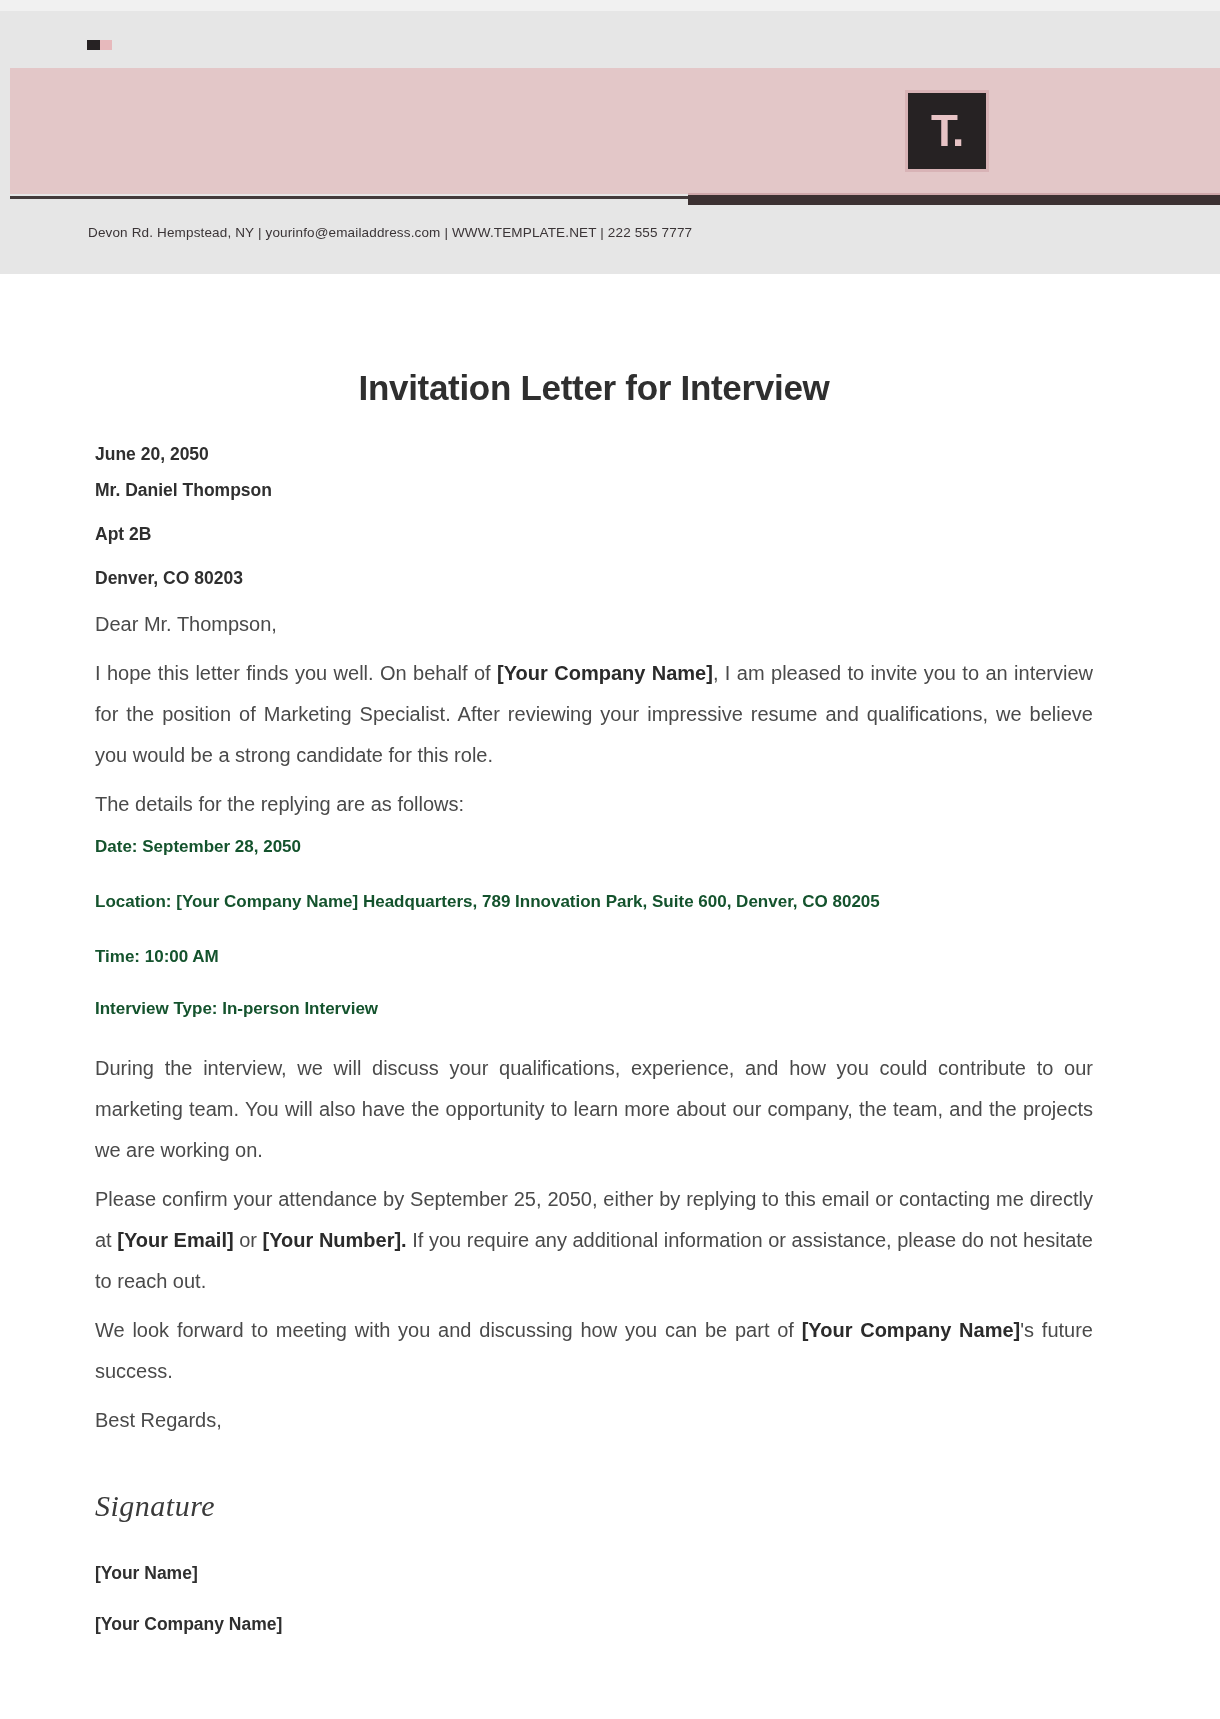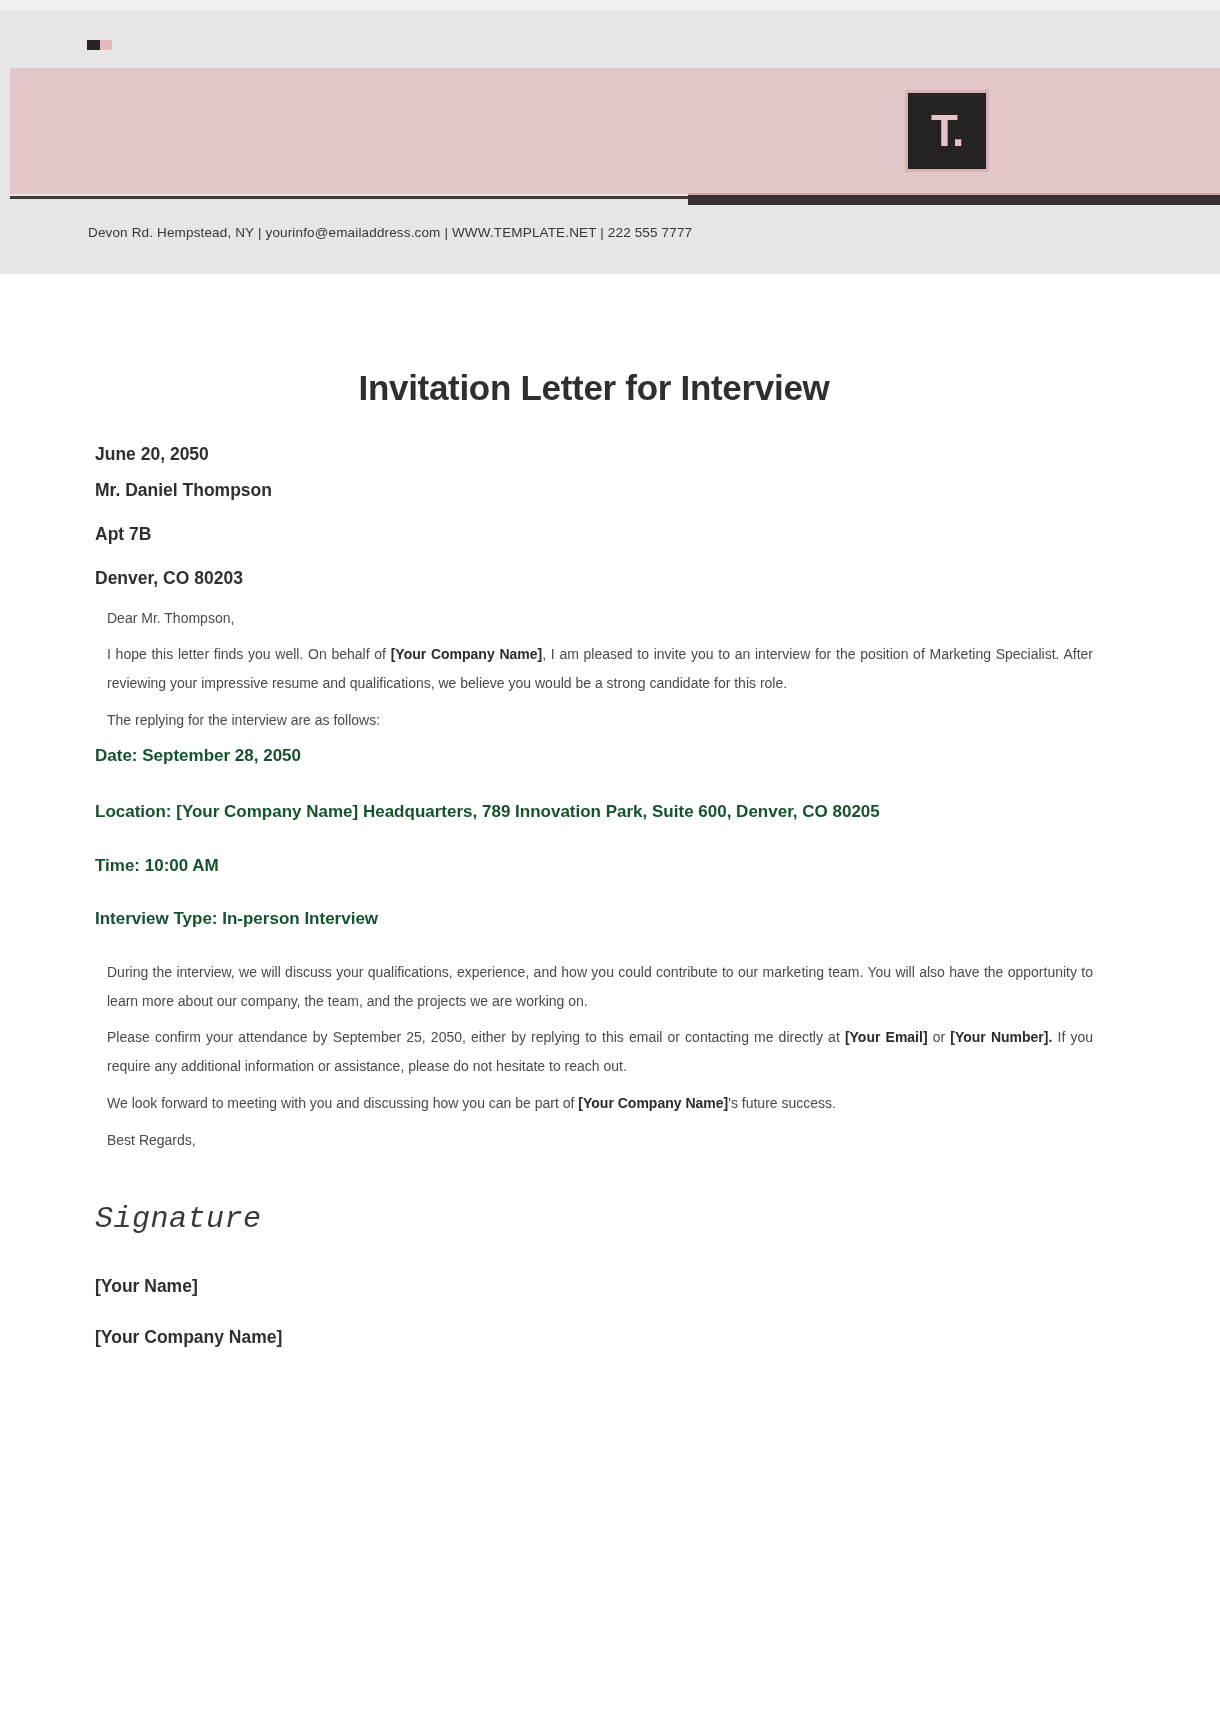--- a/index.html
+++ b/index.html
@@ -131,24 +131,24 @@
     font-weight: bold;
     color: #2f2f2f;
     margin: 0 0 22px 0;
     line-height: 1.25;
   }
   .addr-line.tight {
     margin-bottom: 14px;
   }
 
   .para {
-    font-size: 14px;
+    font-size: 20px;
     color: #4a4a4a;
     line-height: 2.05;
-    margin: 0 0 8px 12px;
+    margin: 0 0 8px 0;
     text-align: justify;
   }
   .para.nojust {
     text-align: left;
   }
   .para b {
     color: #2b2b2b;
     font-weight: bold;
   }
   .detail {
@@ -159,21 +159,21 @@
     margin: 0 0 24px 0;
     text-align: left;
   }
   .detail.wide {
     line-height: 1.95;
   }
 
   .signature {
     margin-top: 48px;
     margin-bottom: 40px;
-    font-family: Liberation Mono, monospace;
+    font-family: Liberation Serif, serif;
     font-style: italic;
     font-size: 30px;
     color: #3a3a3a;
     letter-spacing: 0.5px;
   }
   .signoff-line {
     font-size: 17.5px;
     font-weight: bold;
     color: #2f2f2f;
     margin: 8px 0 30px 0;
@@ -202,29 +202,29 @@
   <div class="lh-contact">Devon Rd. Hempstead, NY | yourinfo@emailaddress.com | WWW.TEMPLATE.NET | 222 555 7777</div>
 </div>
 
 <div class="letter">
 
   <h1 class="doc-title">Invitation Letter for Interview</h1>
 
   <div class="addr-block">
     <p class="addr-line tight">June 20, 2050</p>
     <p class="addr-line">Mr. Daniel Thompson</p>
-    <p class="addr-line">Apt 7B</p>
+    <p class="addr-line">Apt 2B</p>
     <p class="addr-line tight">Denver, CO 80203</p>
   </div>
 
   <p class="para nojust">Dear Mr. Thompson,</p>
 
   <p class="para"><span>I hope this letter finds you well. On behalf of </span><b>[Your Company Name]</b><span>, I am pleased to invite you to an interview for the position of Marketing Specialist. After reviewing your impressive resume and qualifications, we believe you would be a strong candidate for this role.</span></p>
 
-  <p class="para nojust">The replying for the interview are as follows:</p>
+  <p class="para nojust">The details for the replying are as follows:</p>
 
   <p class="detail">Date: September 28, 2050</p>
   <p class="detail wide">Location: [Your Company Name] Headquarters, 789 Innovation Park, Suite 600, Denver, CO 80205</p>
   <p class="detail">Time: 10:00 AM</p>
   <p class="detail">Interview Type: In-person Interview</p>
 
   <p class="para">During the interview, we will discuss your qualifications, experience, and how you could contribute to our marketing team. You will also have the opportunity to learn more about our company, the team, and the projects we are working on.</p>
 
   <p class="para"><span>Please confirm your attendance by September 25, 2050, either by replying to this email or contacting me directly at </span><b>[Your Email]</b><span> or </span><b>[Your Number].</b><span> If you require any additional information or assistance, please do not hesitate to reach out.</span></p>
 

